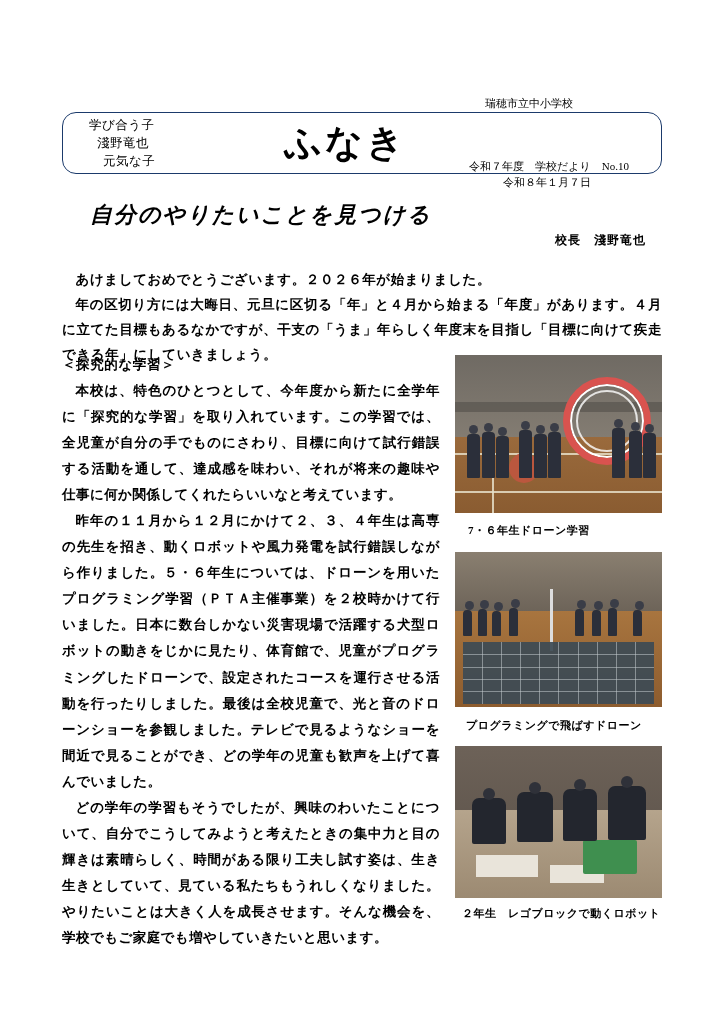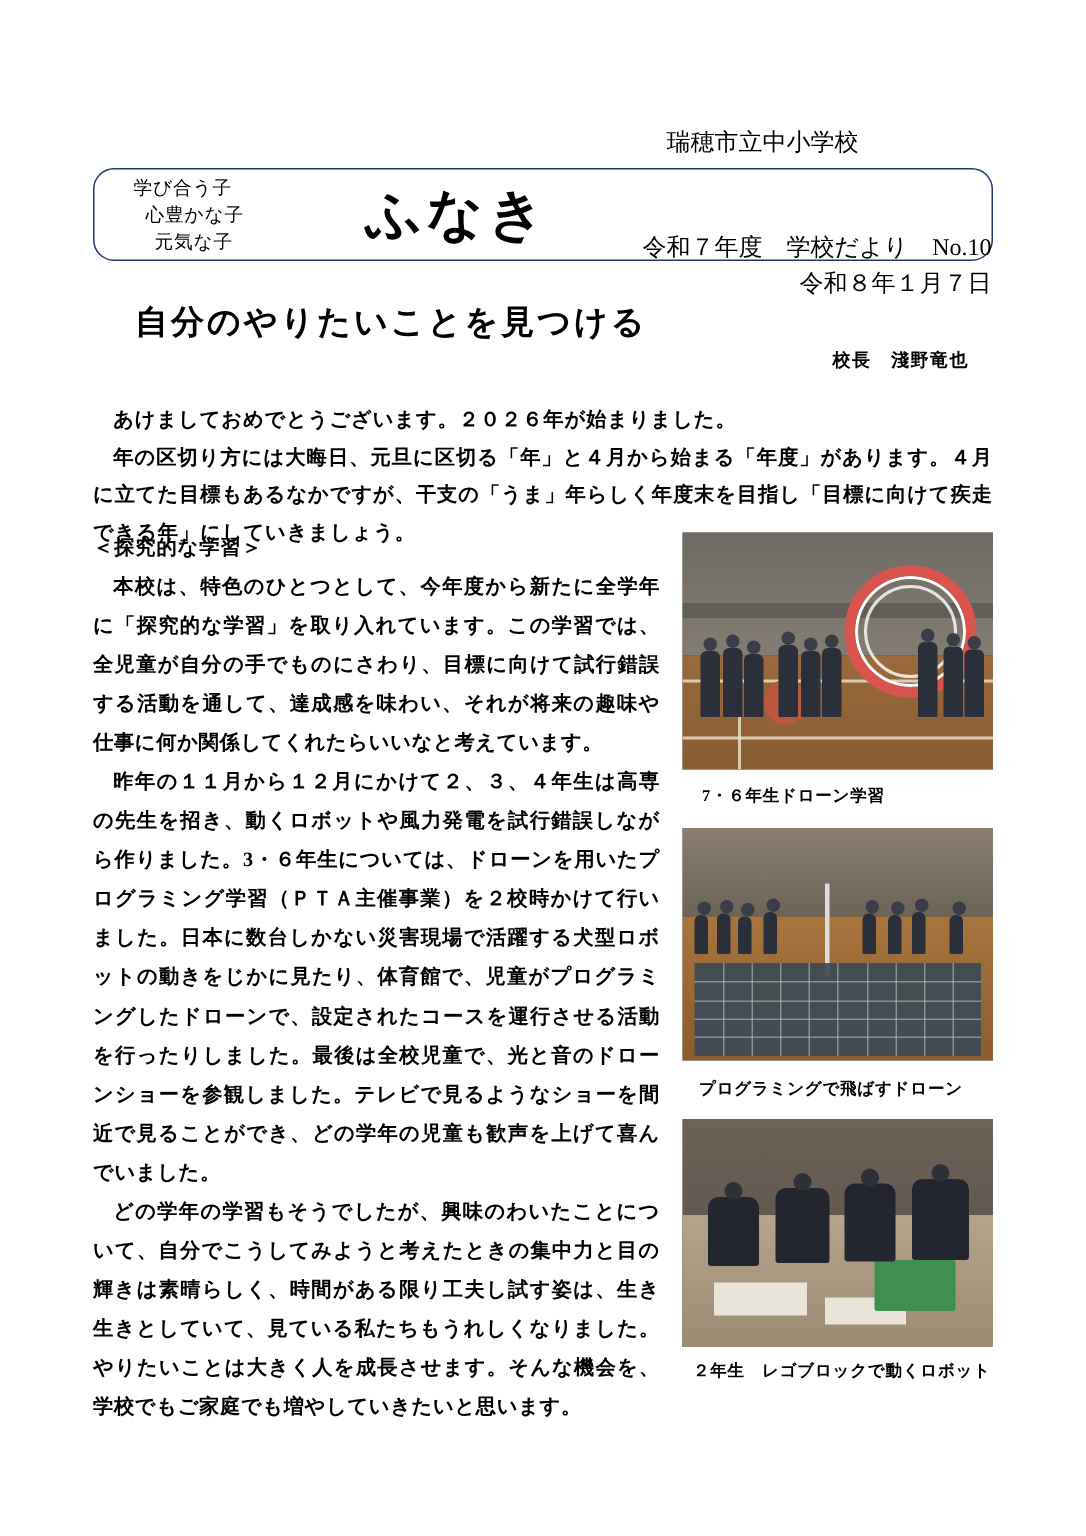--- a/index.html
+++ b/index.html
@@ -51,38 +51,39 @@
   .masthead-title {
     flex: 0 0 215px;
     text-align: center;
     font-size: 37px;
     font-weight: bold;
     letter-spacing: 3px;
     font-family: "Liberation Serif", "DejaVu Serif", serif;
   }
   .masthead-right {
     flex: 1;
-    font-size: 16px;
+    font-size: 11px;
     line-height: 1.5;
     padding-left: 10px;
     box-sizing: border-box;
   }
   .masthead-right div { white-space: nowrap; }
   .mr1 { padding-left: 22px; }
   .mr2 { padding-left: 6px; margin-top: 46px; }
-  .mr3 { padding-left: 40px; text-align: right; }
+  .mr3 { padding-left: 40px; }
 
   
   .headline {
     position: absolute;
     left: 90px;
     top: 200px;
     font-size: 22px;
     font-weight: bold;
     letter-spacing: 2px;
+    font-style: italic;
   }
   .byline {
     position: absolute;
     right: 78px;
     top: 232px;
     font-size: 12px;
     font-weight: bold;
     letter-spacing: 1px;
   }
 
@@ -182,21 +183,21 @@
   .p3-kid:after { content:""; position:absolute; left:50%; transform:translateX(-50%); top:-10px; width:12px; height:12px; border-radius:50%; background:#2f3139;}
 </style>
 </head>
 <body>
 
 <div class="page">
 
   <div class="masthead">
     <div class="masthead-left">
       <div class="ml1">学び合う子</div>
-      <div class="ml2">心豊かな子</div>
+      <div class="ml2">淺野竜也</div>
       <div class="ml3">元気な子</div>
     </div>
     <div class="masthead-title">ふなき</div>
     <div class="masthead-right">
       <div class="mr1">瑞穂市立中小学校</div>
       <div class="mr2">令和７年度　学校だより　No.10</div>
       <div class="mr3">令和８年１月７日</div>
     </div>
   </div>
 
@@ -205,21 +206,21 @@
 
   <div class="intro">
     <p>あけましておめでとうございます。２０２６年が始まりました。</p>
     <p>年の区切り方には大晦日、元旦に区切る「年」と４月から始まる「年度」があります。４月に立てた目標もあるなかですが、干支の「うま」年らしく年度末を目指し「目標に向けて疾走できる年」にしていきましょう。</p>
   </div>
 
   <div class="section-title">＜探究的な学習＞</div>
 
   <div class="body-col">
     <p>本校は、特色のひとつとして、今年度から新たに全学年に「探究的な学習」を取り入れています。この学習では、全児童が自分の手でものにさわり、目標に向けて試行錯誤する活動を通して、達成感を味わい、それが将来の趣味や仕事に何か関係してくれたらいいなと考えています。</p>
-    <p>昨年の１１月から１２月にかけて２、３、４年生は高専の先生を招き、動くロボットや風力発電を試行錯誤しながら作りました。3・６年生については、ドローンを用いたプログラミング学習（ＰＴＡ主催事業）を２校時かけて行いました。日本に数台しかない災害現場で活躍する犬型ロボットの動きをじかに見たり、体育館で、児童がプログラミングしたドローンで、設定されたコースを運行させる活動を行ったりしました。最後は全校児童で、光と音のドローンショーを参観しました。テレビで見るようなショーを間近で見ることができ、どの学年の児童も歓声を上げて喜んでいました。</p>
+    <p>昨年の１１月から１２月にかけて２、３、４年生は高専の先生を招き、動くロボットや風力発電を試行錯誤しながら作りました。５・６年生については、ドローンを用いたプログラミング学習（ＰＴＡ主催事業）を２校時かけて行いました。日本に数台しかない災害現場で活躍する犬型ロボットの動きをじかに見たり、体育館で、児童がプログラミングしたドローンで、設定されたコースを運行させる活動を行ったりしました。最後は全校児童で、光と音のドローンショーを参観しました。テレビで見るようなショーを間近で見ることができ、どの学年の児童も歓声を上げて喜んでいました。</p>
     <p>どの学年の学習もそうでしたが、興味のわいたことについて、自分でこうしてみようと考えたときの集中力と目の輝きは素晴らしく、時間がある限り工夫し試す姿は、生き生きとしていて、見ている私たちもうれしくなりました。やりたいことは大きく人を成長させます。そんな機会を、学校でもご家庭でも増やしていきたいと思います。</p>
   </div>
 
   <div class="photo" id="photo1">
     <div class="p1-wall"></div>
     <div class="p1-wallband"></div>
     <div class="p1-floor"></div>
     <div class="p1-line" style="left:0;top:62%;width:100%;height:2px;"></div>
     <div class="p1-line" style="left:0;top:86%;width:100%;height:2px;"></div>
     <div class="p1-line" style="left:18%;top:52%;width:2px;height:48%;"></div>

